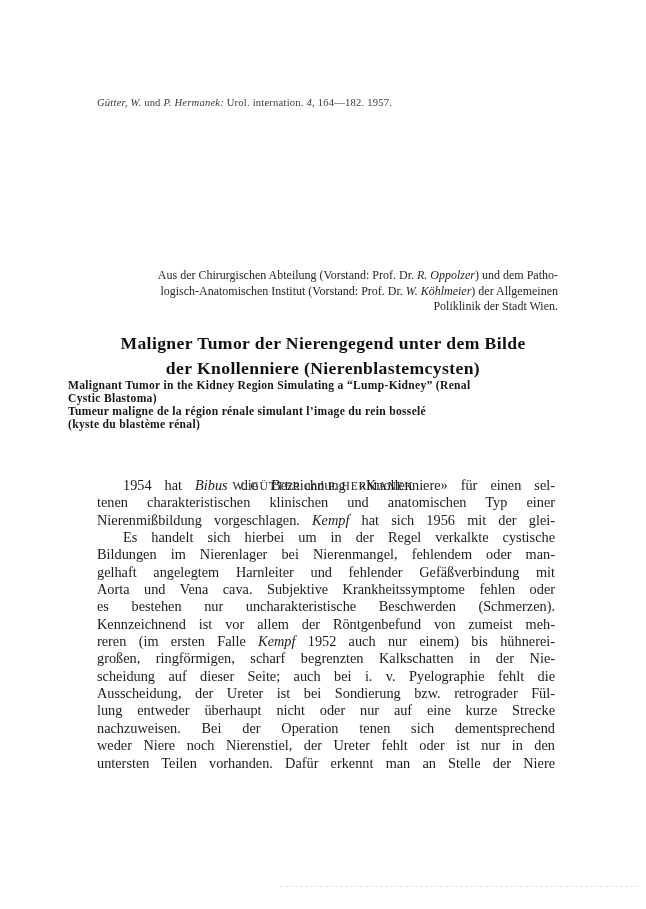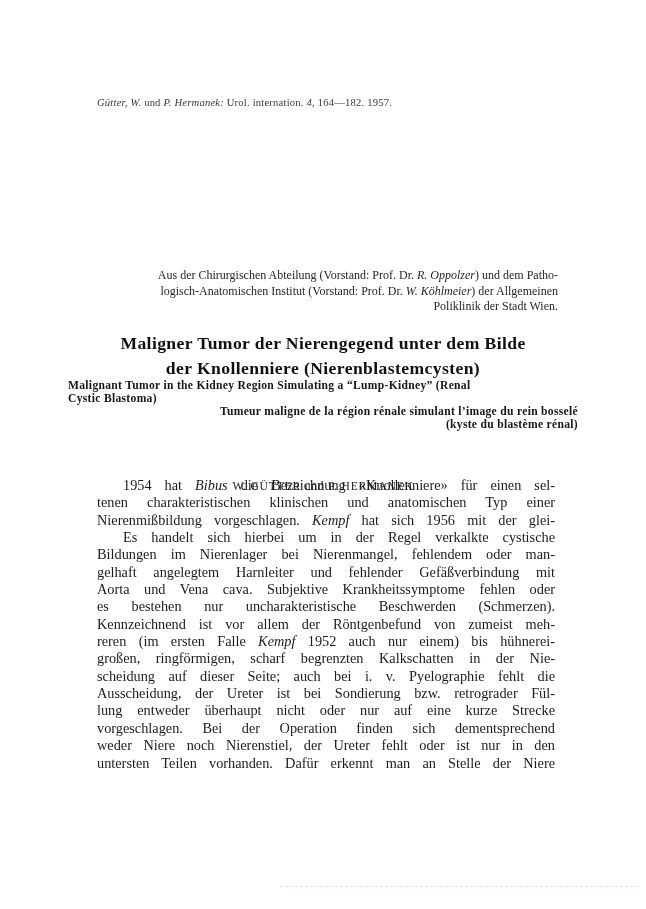--- a/index.html
+++ b/index.html
@@ -57,21 +57,21 @@
     font-weight: bold;
     line-height: 13.2px;
     letter-spacing: 0.3px;
     color: #161616;
   }
   .title-fr {
     position: absolute;
     left: 68px;
     top: 405px;
     width: 510px;
-    text-align: right;
+    text-align: left;
     font-size: 11.6px;
     font-weight: bold;
     line-height: 13.2px;
     letter-spacing: 0.3px;
     color: #161616;
   }
   .authors {
     position: absolute;
     left: 88px;
     top: 448px;
@@ -144,20 +144,20 @@
       <div class="ln">Bildungen im Nierenlager bei Nierenmangel, fehlendem oder man-</div>
       <div class="ln">gelhaft angelegtem Harnleiter und fehlender Gefäßverbindung mit</div>
       <div class="ln">Aorta und Vena cava. Subjektive Krankheitssymptome fehlen oder</div>
       <div class="ln">es bestehen nur uncharakteristische Beschwerden (Schmerzen).</div>
       <div class="ln">Kennzeichnend ist vor allem der Röntgenbefund von zumeist meh-</div>
       <div class="ln">reren (im ersten Falle <em>Kempf</em> 1952 auch nur einem) bis hühnerei-</div>
       <div class="ln">großen, ringförmigen, scharf begrenzten Kalkschatten in der Nie-</div>
       <div class="ln">scheidung auf dieser Seite; auch bei i. v. Pyelographie fehlt die</div>
       <div class="ln">Ausscheidung, der Ureter ist bei Sondierung bzw. retrograder Fül-</div>
       <div class="ln">lung entweder überhaupt nicht oder nur auf eine kurze Strecke</div>
-      <div class="ln">vorgeschlagen. Bei der Operation finden sich dementsprechend</div>
+      <div class="ln">nachzuweisen. Bei der Operation tenen sich dementsprechend</div>
       <div class="ln">weder Niere noch Nierenstiel, der Ureter fehlt oder ist nur in den</div>
       <div class="ln">untersten Teilen vorhanden. Dafür erkennt man an Stelle der Niere</div>
     </div>
 
   <div class="scan-artifact-line"></div>
 
 </div>
 
 </body></html>

